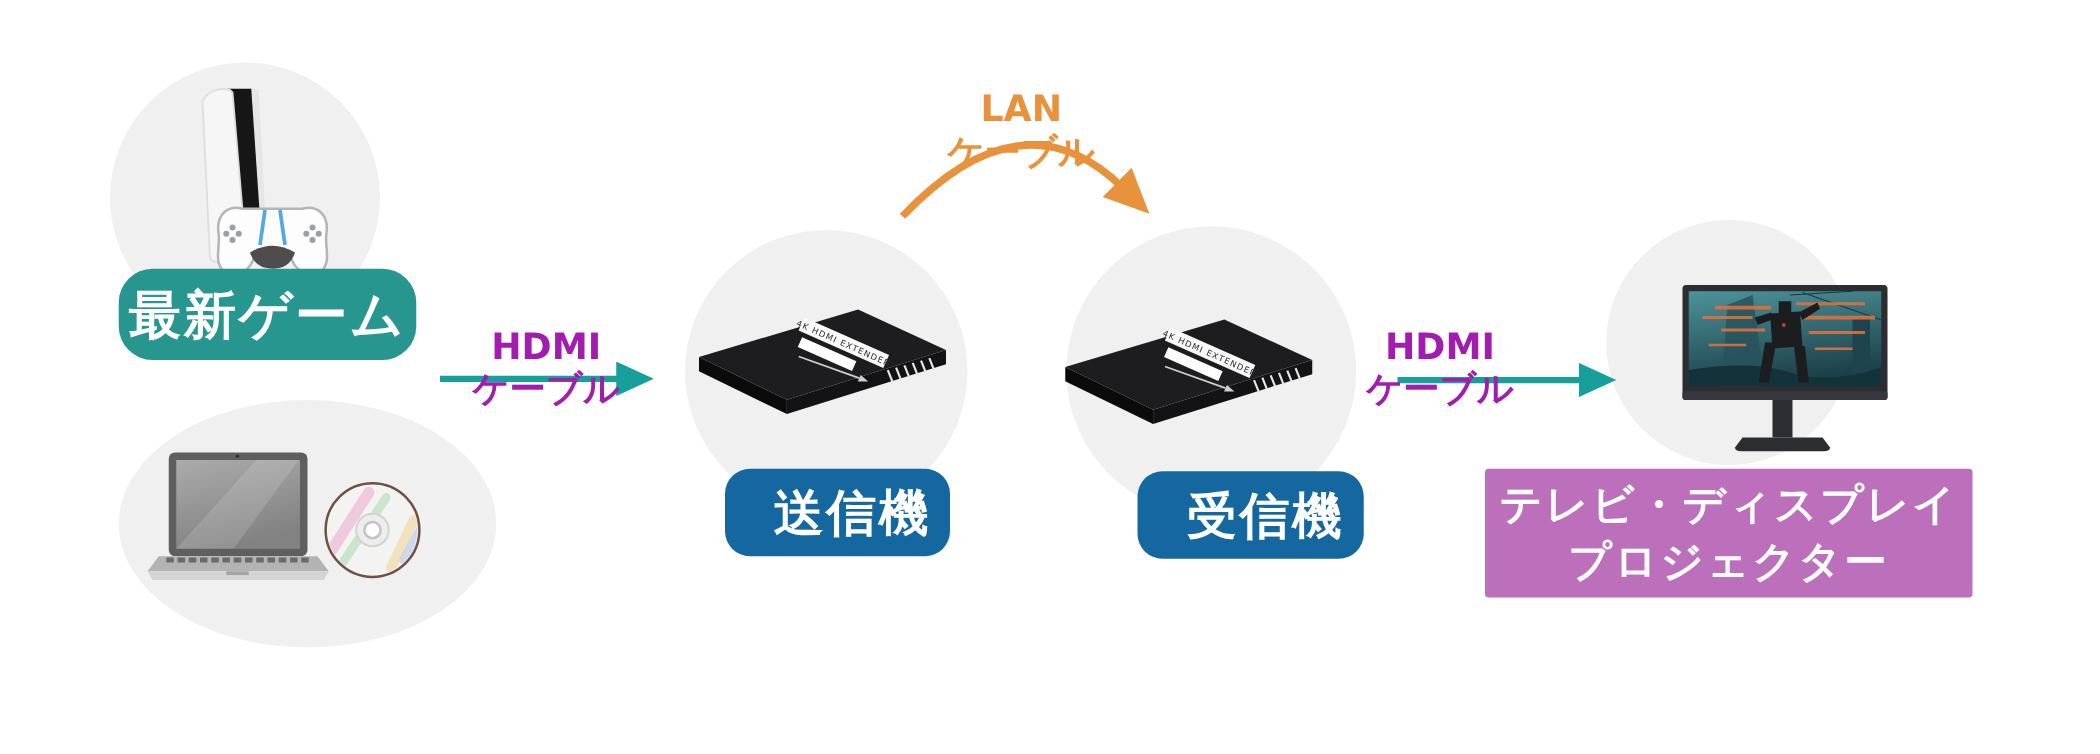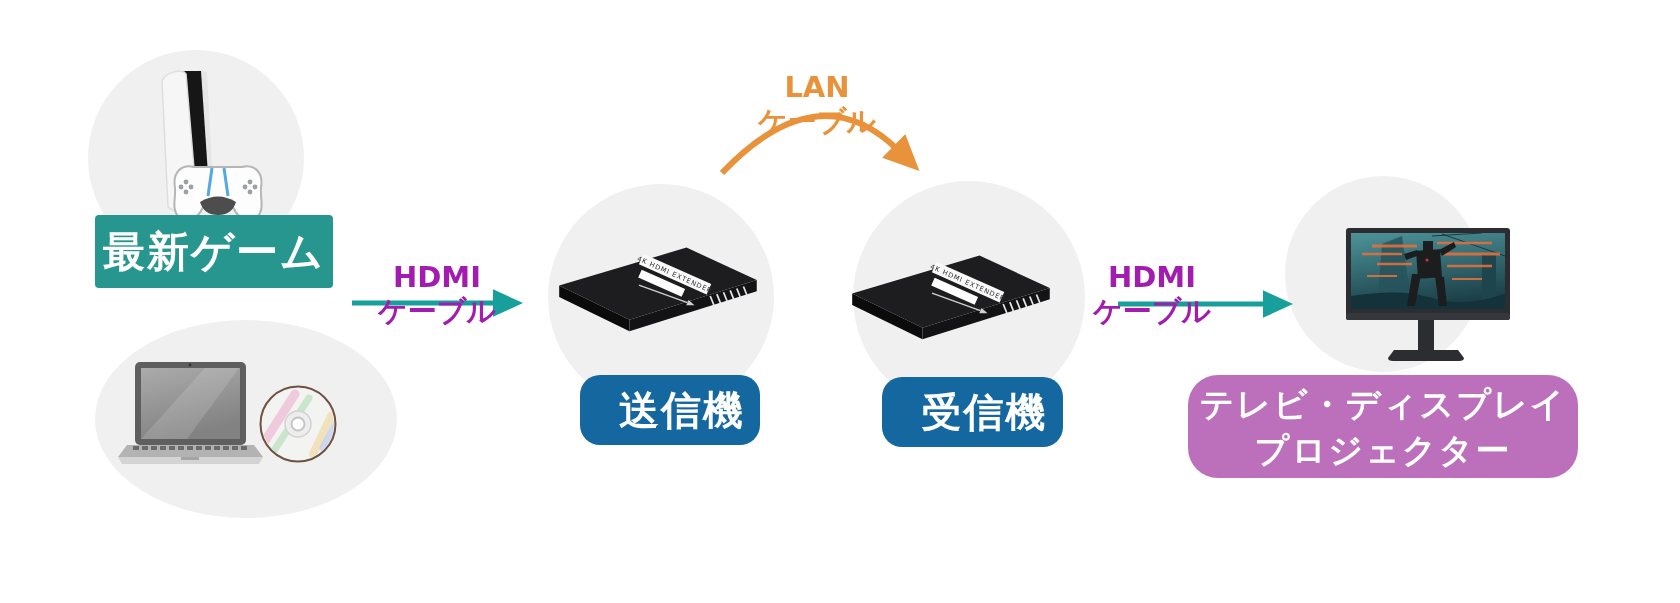--- a/index.html
+++ b/index.html
@@ -5,23 +5,23 @@
   html,body{margin:0;padding:0;background:#fff;}
   #canvas{
     position:relative;width:1680px;height:603px;background:#ffffff;
     font-family:"DejaVu Sans","Liberation Sans",sans-serif;overflow:hidden;
   }
   .circle{position:absolute;background:#f0f0f0;border-radius:50%;}
   .badge{
     position:absolute;display:flex;align-items:center;justify-content:center;
     color:#fff;font-weight:bold;text-align:center;box-sizing:border-box;
   }
-  .badge.teal{background:#26968f;border-radius:4px;font-size:42px;letter-spacing:2px;}
+  .badge.teal{background:#26968f;border-radius:27px;font-size:42px;letter-spacing:2px;}
   .badge.blue{background:#14689f;border-radius:20px;font-size:40px;letter-spacing:2px;padding-left:24px;}
-  .badge.pink{background:#bc6fba;border-radius:30px;font-size:34px;letter-spacing:2px;flex-direction:column;line-height:46px;}
+  .badge.pink{background:#bc6fba;border-radius:3px;font-size:34px;letter-spacing:2px;flex-direction:column;line-height:46px;}
   .cable-label{
     position:absolute;text-align:center;font-weight:bold;font-size:29px;line-height:34px;margin-top:44px;
   }
   .cable-label.teal{color:#a21caf;}
   .cable-label.orange{color:#e8923c;}
   .abs{position:absolute;}
   svg{display:block;}
 </style>
 </head>
 <body>
@@ -182,21 +182,21 @@
 
   <div class="badge teal" style="left:95px;top:215px;width:238px;height:73px;">
     <span>最新ゲーム</span>
   </div>
 
 
   <div class="badge blue" style="left:580px;top:375px;width:180px;height:70px;">
     <span>送信機</span>
   </div>
 
-  <div class="badge blue" style="left:882px;top:377px;width:181px;height:70px;">
+  <div class="badge blue" style="left:910px;top:377px;width:181px;height:70px;">
     <span>受信機</span>
   </div>
 
   <div class="badge pink" style="left:1188px;top:375px;width:390px;height:103px;">
     <span>テレビ・ディスプレイ</span>
     <span>プロジェクター</span>
   </div>
 
   <div class="cable-label teal" style="left:357px;top:216px;width:160px;">
     <div>HDMI</div>

